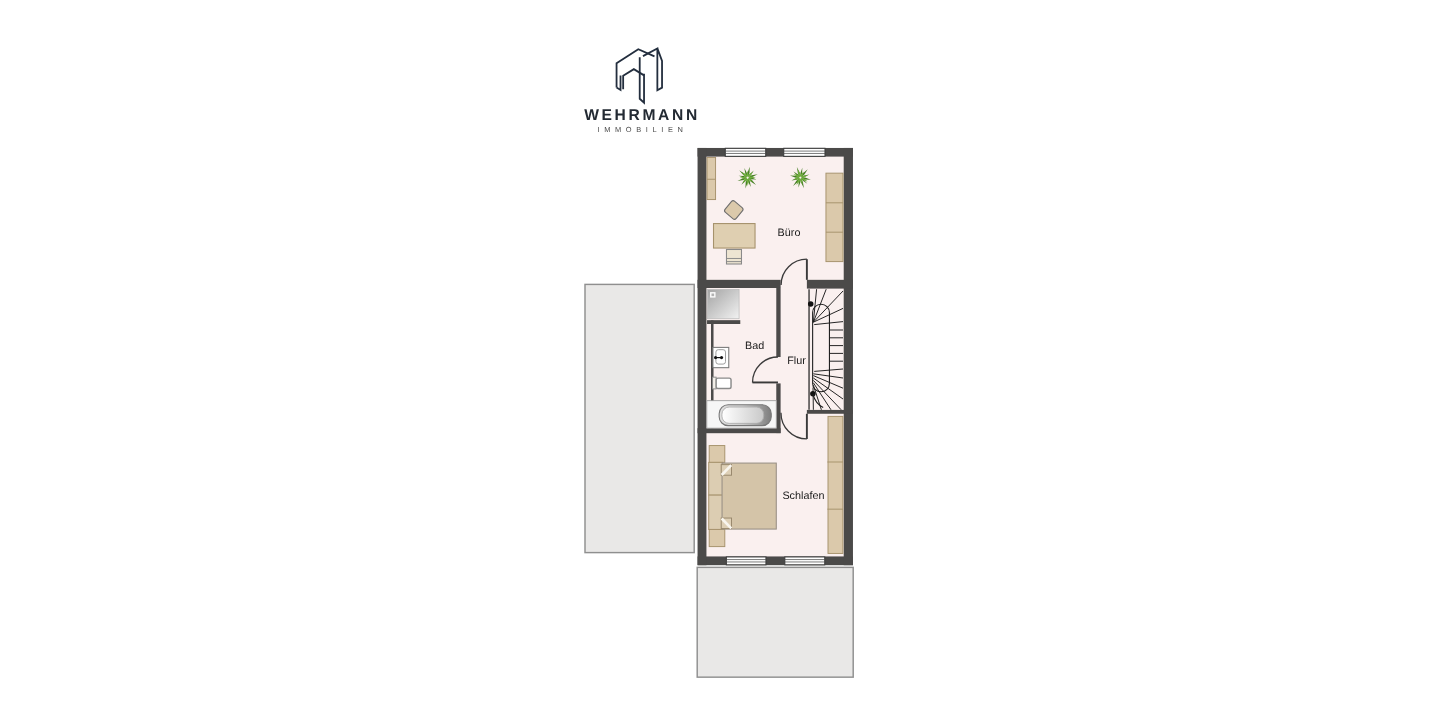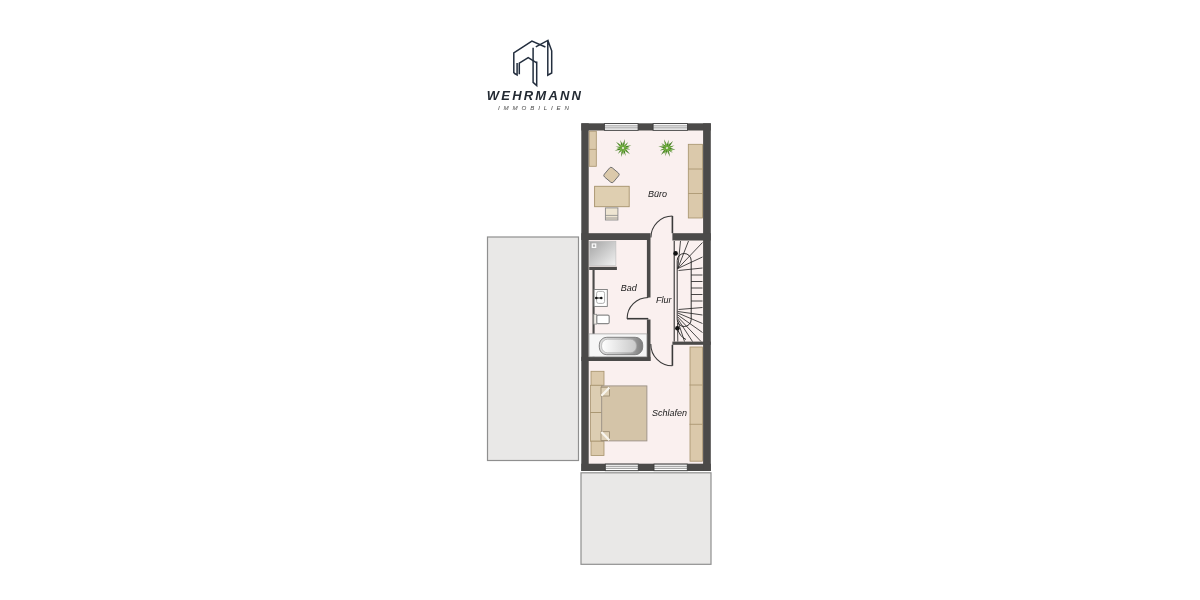--- a/index.html
+++ b/index.html
@@ -1,17 +1,17 @@
 <!DOCTYPE html>
 <html><head>
 <meta charset="utf-8">
 <style>
   html,body{margin:0;padding:0;background:#ffffff;}
   #canvas{position:relative;width:1200px;height:600px;background:#ffffff;overflow:hidden;
-          font-family:"Liberation Sans", sans-serif;font-style:italic;}
+          font-family:"Liberation Sans", sans-serif;}
 </style>
 </head>
 <body>
 <div id="canvas">
 <svg width="1200" height="600" viewBox="0 0 1200 600">
   <defs>
     <linearGradient id="showerGrad" x1="0" y1="0" x2="1" y2="1">
       <stop offset="0" stop-color="#a4a4a4"></stop>
       <stop offset="1" stop-color="#f2f2f2"></stop>
     </linearGradient>

